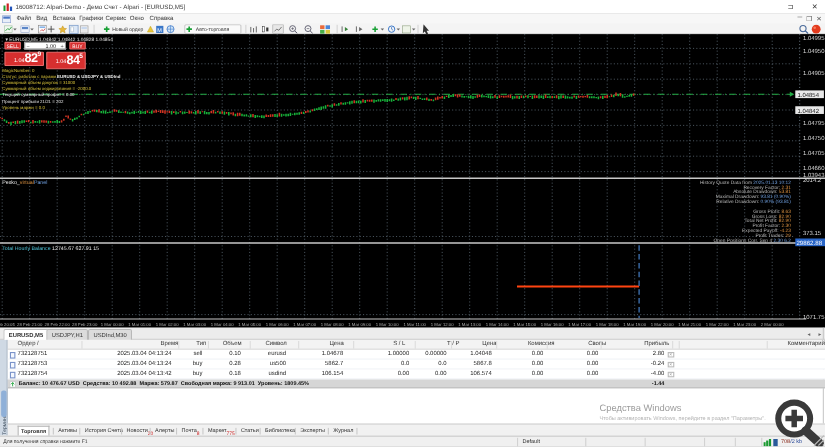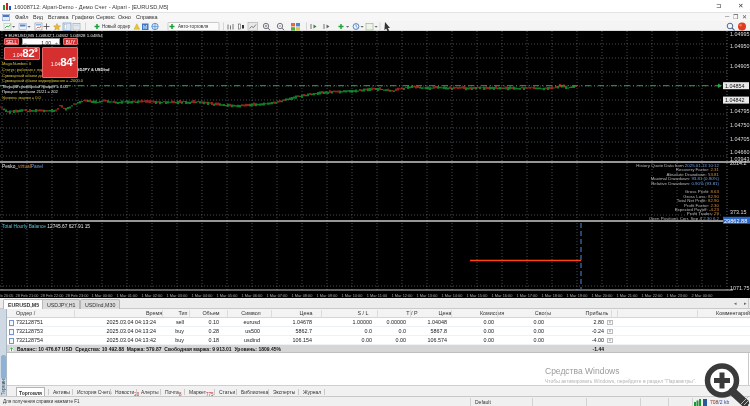--- a/index.html
+++ b/index.html
@@ -273,21 +273,21 @@
         <span style="position:absolute;left:1px;top:0.5px;color:#555">−</span>
         <span style="position:absolute;right:8px;top:0.5px">1.00</span>
         <span style="position:absolute;right:1px;top:0.5px;color:#555">+</span>
       </div>
  <div class="rbtn" style="left:59px;top:0;width:15px;height:7px;font-size:4.6px;text-align:center;line-height:7px">BUY</div>
  <div class="rbtn" style="left:0;top:8.5px;width:36px;height:13.5px;display:flex;align-items:center;justify-content:flex-end;padding-right:1.5px">
    <span class="smallp">1.04</span>
         <span class="bigp">82</span>
         <span class="supp">9</span>
       </div>
- <div class="rbtn" style="left:38px;top:8.5px;width:36px;height:31px;display:flex;align-items:center;justify-content:flex-end;padding-right:1.5px">
+ <div class="rbtn" style="left:38px;top:8.5px;width:36px;height:16px;display:flex;align-items:center;justify-content:flex-end;padding-right:1.5px">
    <span class="smallp">1.04</span>
         <span class="bigp">84</span>
         <span class="supp">5</span>
       </div>
 </div>
 <div id="tabbar">
  <div class="ctab on" style="left:3px">EURUSD,M5</div>
  <div class="ctab" style="left:42px">USDJPY,H1</div>
  <div class="ctab" style="left:80px">USDInd,M30</div>
  <span style="position:absolute;left:734px;top:2px;font-size:5px;color:#666">◂</span>

